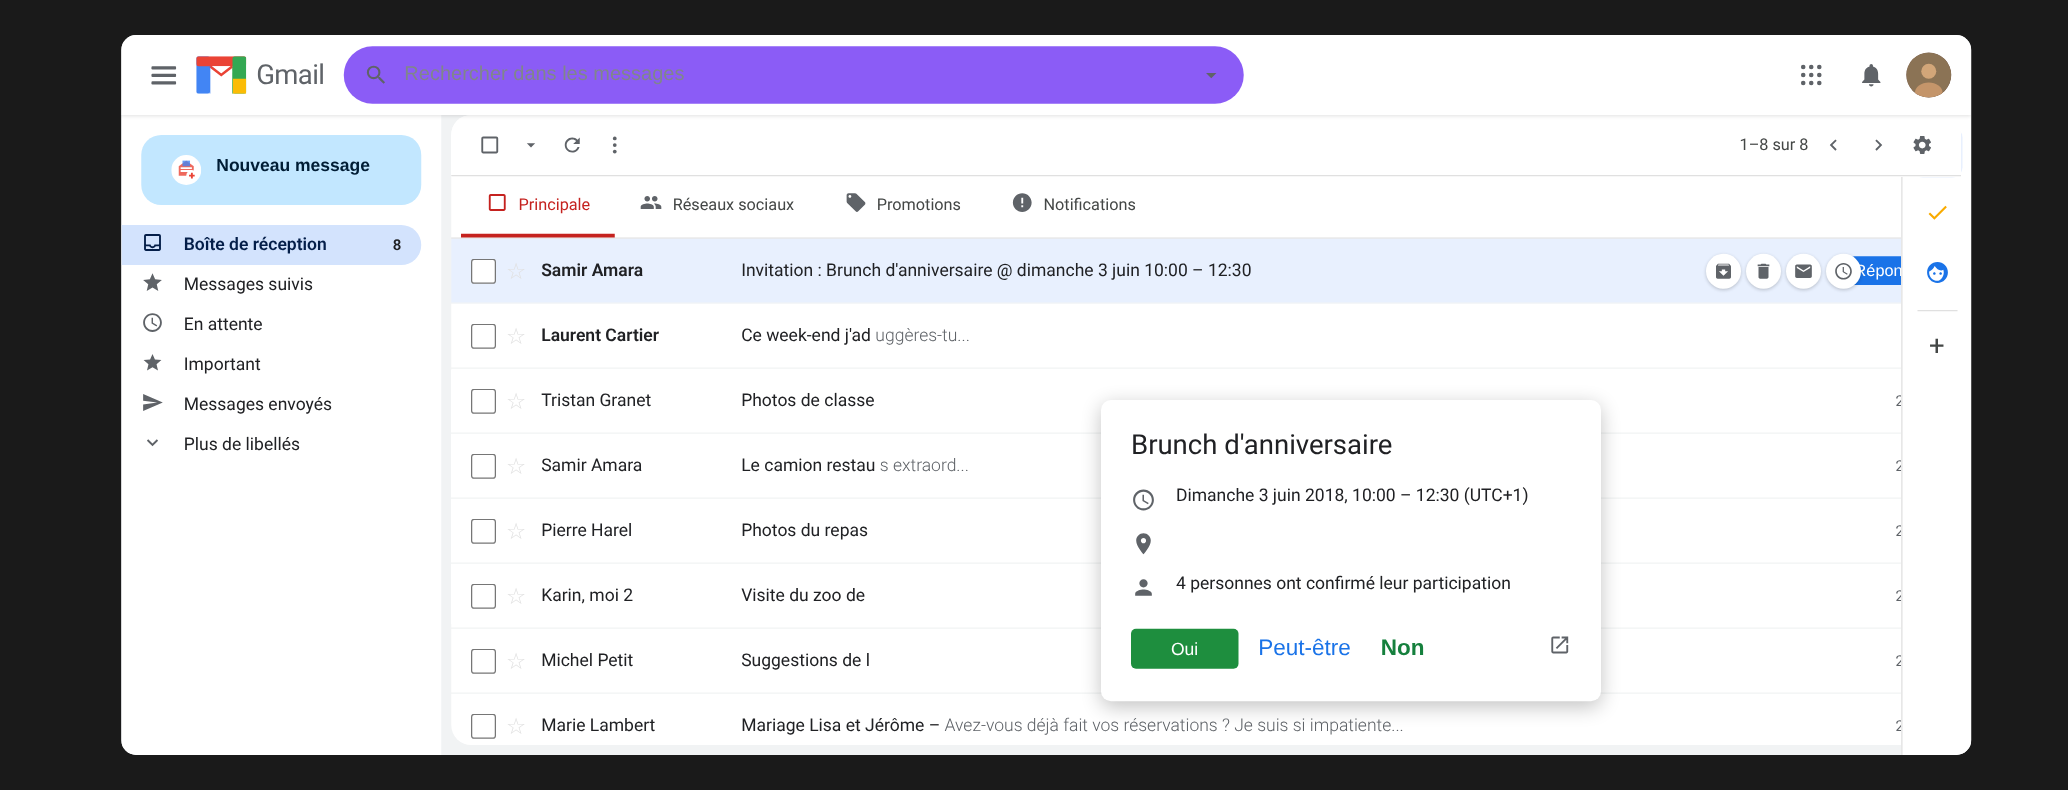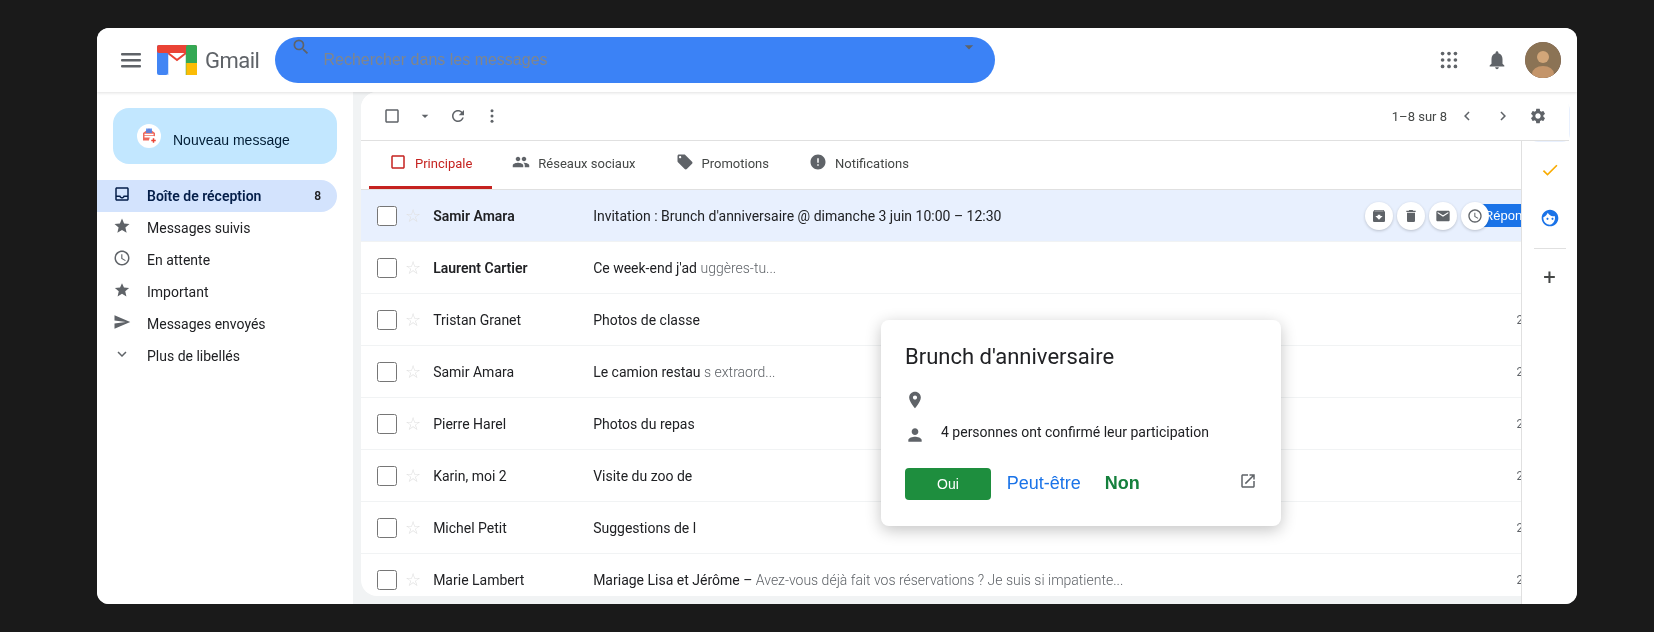--- a/index.html
+++ b/index.html
@@ -54,23 +54,24 @@
     }
     .gmail-text {
       font-size: 22px;
       color: #5f6368;
       font-weight: 400;
       letter-spacing: -0.5px;
     }
     .search-bar {
       flex: 1;
       max-width: 720px;
-      background: #3b82f6;
+      background: #8b5cf6;
       border-radius: 24px;
       display: flex;
+      align-items: center;
       padding: 0 16px;
       height: 46px;
       gap: 12px;
     }
     .search-input {
       flex: 1;
       border: none;
       background: transparent;
       font-size: 16px;
       color: #202124;
@@ -163,30 +164,30 @@
     
     .sidebar {
       width: 256px;
       background: #fff;
       flex-shrink: 0;
       padding: 8px 0;
       overflow-y: auto;
     }
     .new-message-btn {
       display: flex;
-      align-items: flex-end;
+      align-items: flex-start;
       gap: 12px;
       margin: 8px 16px 16px 16px;
       padding: 16px 24px;
       background: #c2e7ff;
       border-radius: 16px;
       border: none;
       cursor: pointer;
       font-size: 14px;
-      font-weight: 400;
+      font-weight: 700;
       color: #001d35;
       width: calc(100% - 32px);
     }
     .new-message-plus {
       width: 24px;
       height: 24px;
       display: flex;
       align-items: center;
       justify-content: center;
     }
@@ -801,20 +802,28 @@
             <span class="subject-text">Mariage Lisa et Jérôme –</span>
             <span class="preview"> Avez-vous déjà fait vos réservations ? Je suis si impatiente...</span>
           </span>
           <span class="email-date">27 mai</span>
         </div>
       </div>
 
       <div class="event-popup">
         <div class="popup-title">Brunch d'anniversaire</div>
 
+        <div class="popup-detail">
+          <div class="popup-icon">
+            <svg width="20" height="20" viewBox="0 0 24 24" fill="#5f6368">
+              <path d="M11.99 2C6.47 2 2 6.48 2 12s4.47 10 9.99 10C17.52 22 22 17.52 22 12S17.52 2 11.99 2zM12 20c-4.42 0-8-3.58-8-8s3.58-8 8-8 8 3.58 8 8-3.58 8-8 8zm.5-13H11v6l5.25 3.15.75-1.23-4.5-2.67V7z"></path>
+            </svg>
+          </div>
+          <span>Dimanche 3 juin 2018, 10:00 – 12:30 (UTC+1)</span>
+        </div>
 
         <div class="popup-detail">
           <div class="popup-icon">
             <svg width="20" height="20" viewBox="0 0 24 24" fill="#5f6368">
               <path d="M12 2C8.13 2 5 5.13 5 9c0 5.25 7 13 7 13s7-7.75 7-13c0-3.87-3.13-7-7-7zm0 9.5c-1.38 0-2.5-1.12-2.5-2.5s1.12-2.5 2.5-2.5 2.5 1.12 2.5 2.5-1.12 2.5-2.5 2.5z"></path>
             </svg>
           </div>
         </div>
 
         <div class="popup-detail">

